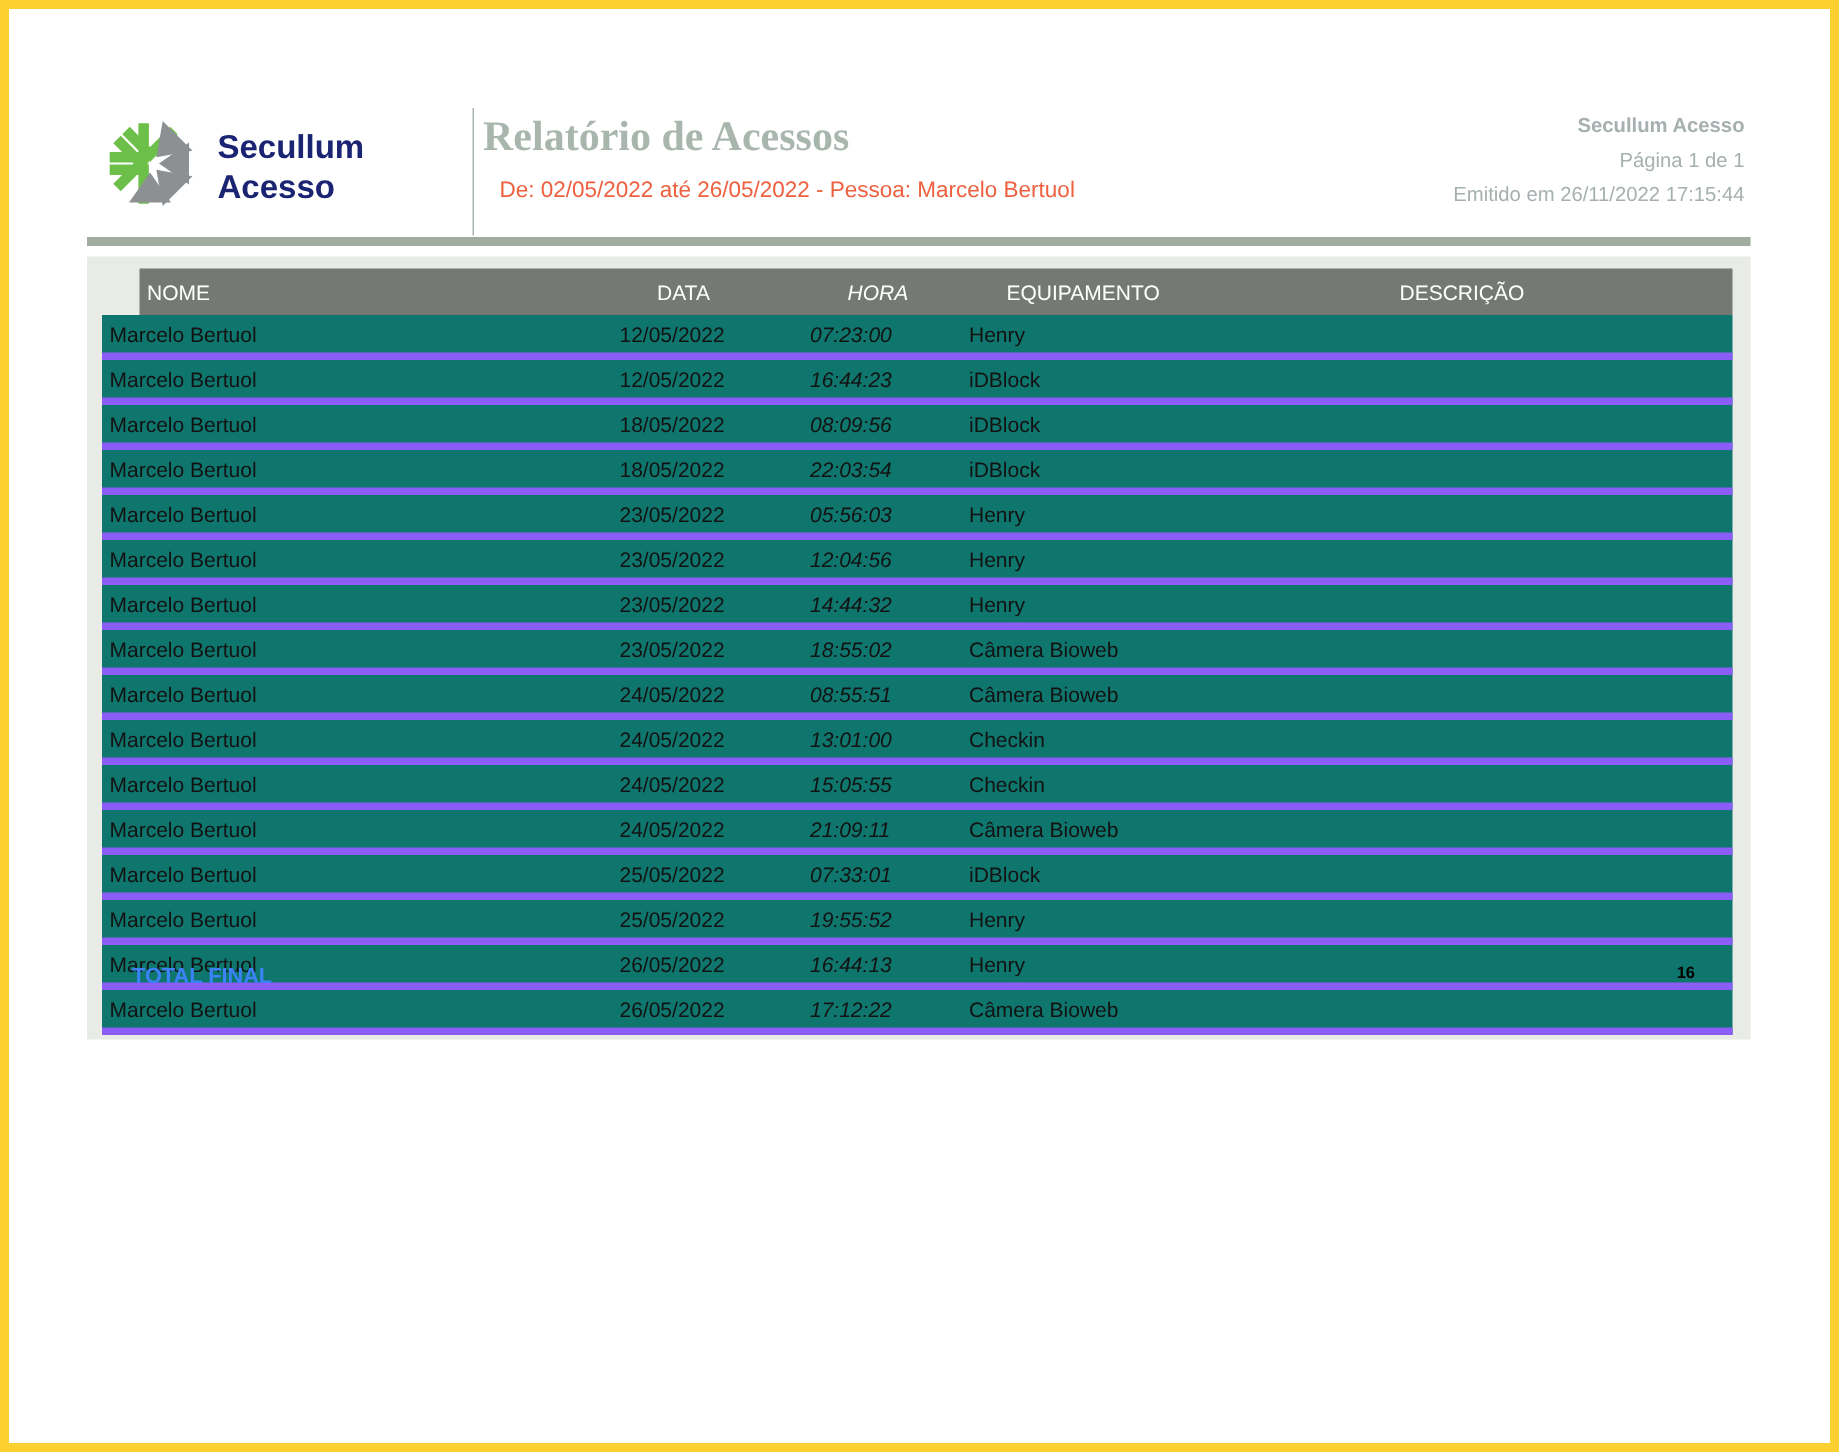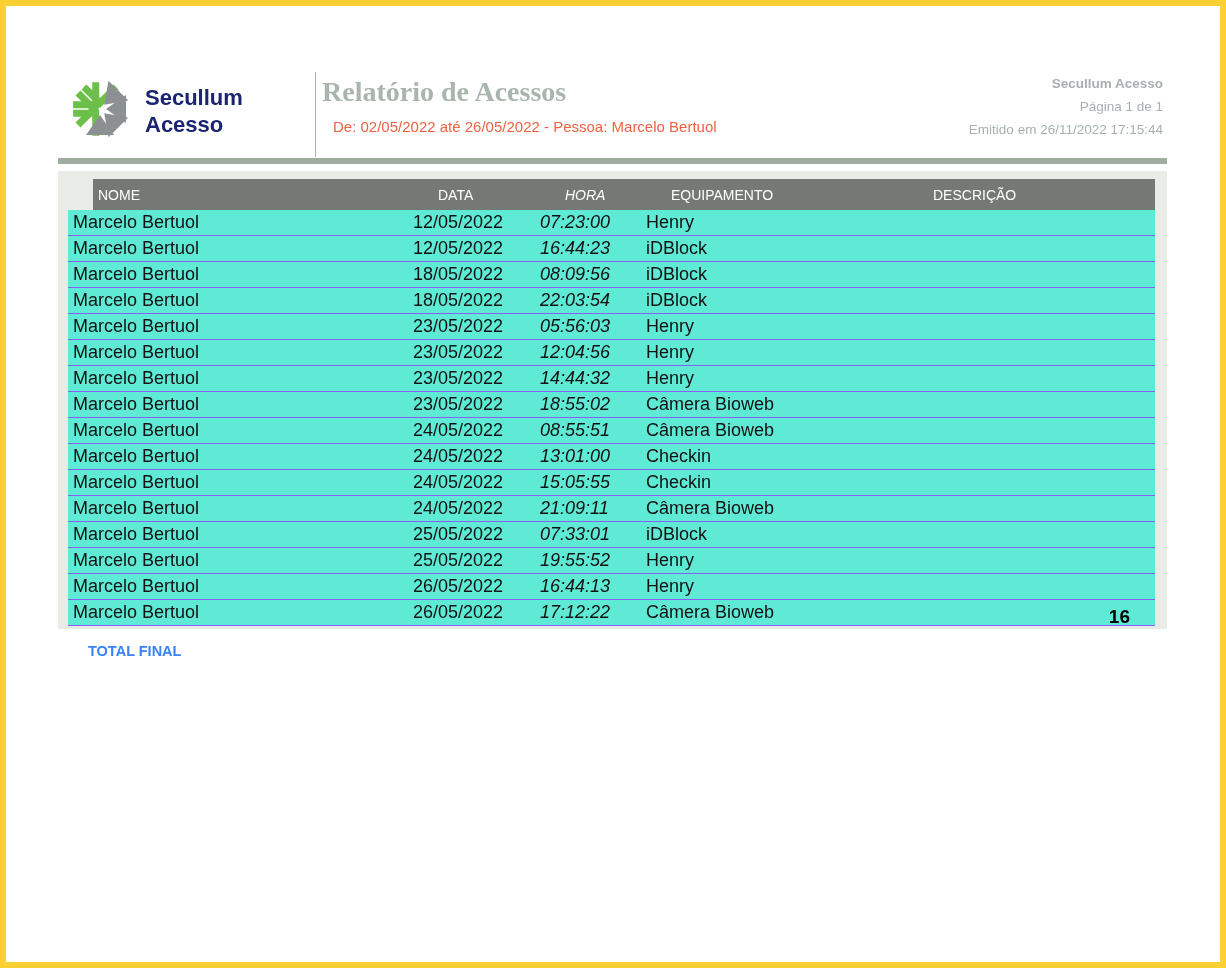--- a/index.html
+++ b/index.html
@@ -48,36 +48,36 @@
     box-sizing:border-box;
     background:var(--frame,#e9ebe6);
     padding:8px 12px 3px 10px;
   }
   .thead{
     display:flex;align-items:center;height:31px;
     background:var(--header-bg,#747a73);color:#fff;font-size:14px;margin-left:25px;
   }
   .trow{
     display:flex;align-items:center;height:25px;
-    background:#5eead4;color:#121212;font-size:18px;
-    border-bottom:1px solid #8b5cf6;
+    background:#0f766e;color:#121212;font-size:14px;
+    border-bottom:5px solid #8b5cf6;
   }
   .c-nome{width:345px;padding-left:5px;box-sizing:border-box;overflow:hidden;white-space:nowrap;}
   .c-data{width:127px;overflow:hidden;white-space:nowrap;}
   .c-hora{width:106px;overflow:hidden;white-space:nowrap;font-style:italic;}
   .c-equip{width:262px;overflow:hidden;white-space:nowrap;}
   .c-desc{flex:1;overflow:hidden;white-space:nowrap;}
   
   .total-label{
     position:absolute;left:82px;top:637px;
     font-size:14.5px;font-weight:bold;color:#3b82f6;
   }
   .total-value{
-    position:absolute;right:90px;top:600px;
-    font-size:19px;font-weight:bold;color:#000;
+    position:absolute;right:90px;top:637px;
+    font-size:11px;font-weight:bold;color:#000;
   }
 </style>
 </head>
 <body>
 
 <div class="page">
 
   <svg class="logo-icon" width="64" height="66" viewBox="0 0 64 64" aria-hidden="true">
     <g stroke="#6cc04a" stroke-width="7" fill="none">
       <path transform="rotate(135 32 32)" d="M54 16 38 32 54 48"></path>

